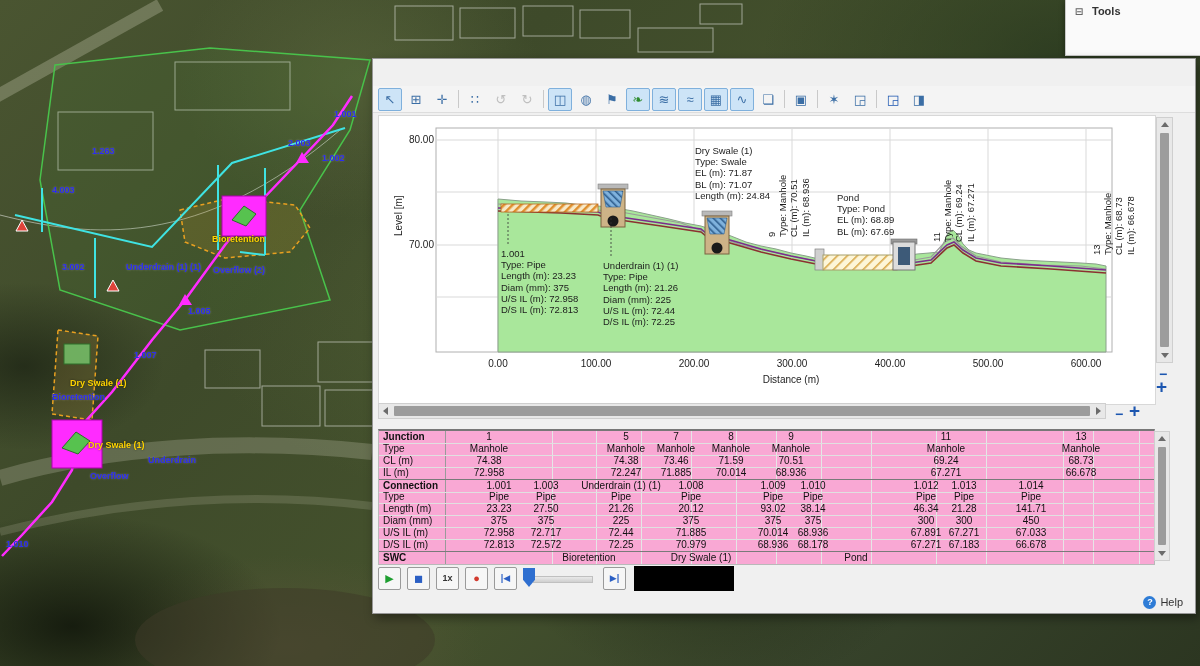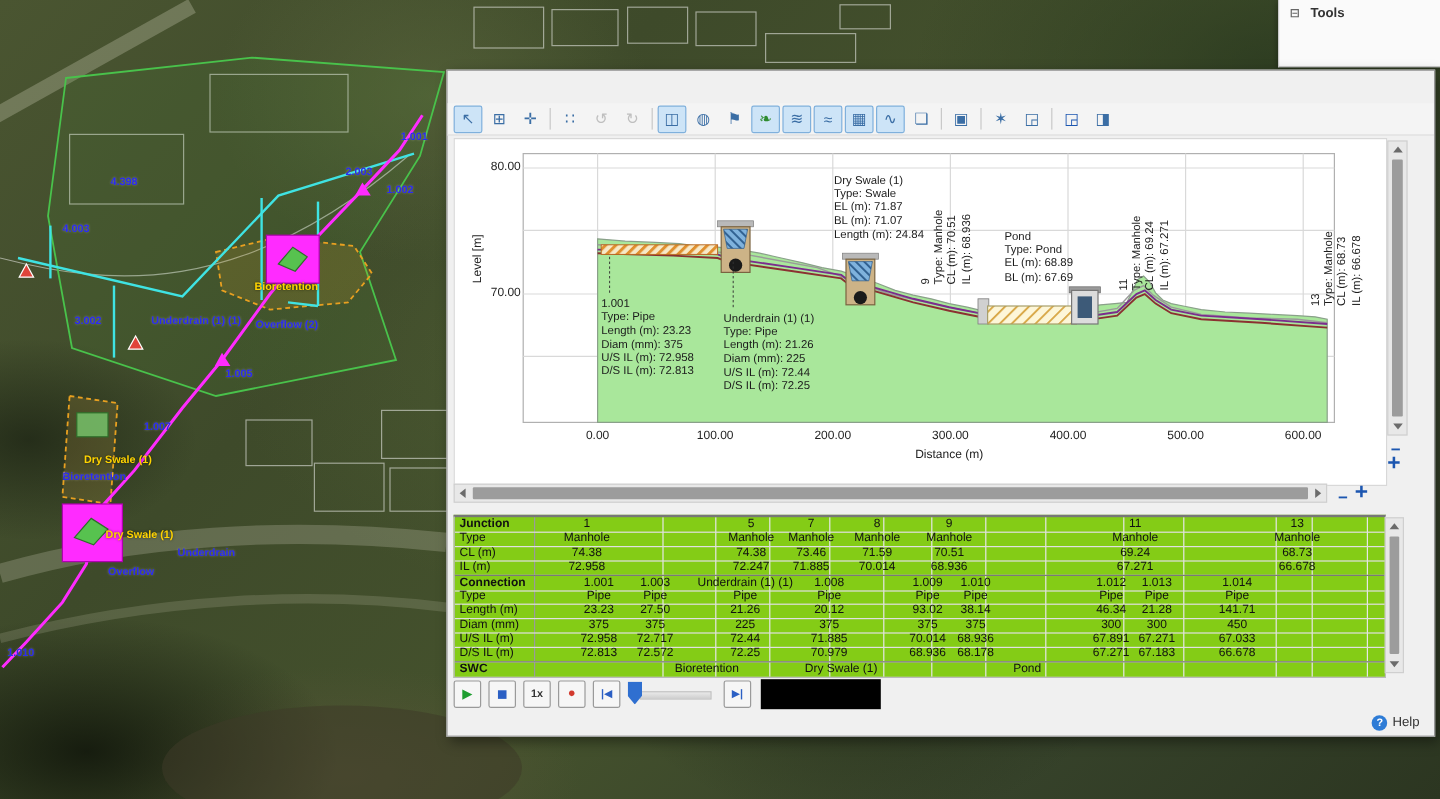--- a/index.html
+++ b/index.html
@@ -66,21 +66,21 @@
   .sb{position:absolute;background:#e8e8e8;border:1px solid #cfcfcf;display:flex;align-items:center;}
   .sb-thumb{background:#9c9c9c;border-radius:1px;}
   .tri{width:0;height:0;}
   .tri-up{border-left:4px solid transparent;border-right:4px solid transparent;border-bottom:5px solid #6b6b6b;}
   .tri-dn{border-left:4px solid transparent;border-right:4px solid transparent;border-top:5px solid #6b6b6b;}
   .tri-lf{border-top:4px solid transparent;border-bottom:4px solid transparent;border-right:5px solid #6b6b6b;}
   .tri-rt{border-top:4px solid transparent;border-bottom:4px solid transparent;border-left:5px solid #6b6b6b;}
   .zoomctl{position:absolute;font-weight:bold;color:#1c56b0;line-height:1;}
 
   
-  #table{position:absolute;left:5px;top:370px;width:775px;height:133px;background:#84cc16;
+  #table{position:absolute;left:5px;top:370px;width:775px;height:133px;background:#f9a8d4;
      border:1px solid #b9b9b9;border-top:2px solid #777;overflow:hidden;}
   .trow{position:absolute;left:0;right:0;height:12px;border-bottom:1px solid #e0e0e0;}
   .trow.heavy{border-top:1.5px solid #7a7a7a;}
   .tlabel{position:absolute;left:4px;top:0;font-size:10px;color:#111;line-height:12px;}
   .tlabel.b{font-weight:bold;}
   .tcell{position:absolute;top:0;font-size:10px;color:#111;line-height:12px;white-space:nowrap;
      transform:translateX(-50%);}
   .tgrid{position:absolute;top:0;bottom:0;width:1px;background:#e6e6e6;}
   .tgrid.dark{background:#9a9a9a;}
 
@@ -164,28 +164,28 @@
         <polygon points="113,280 119,291 107,291" fill="#e0443a" stroke="#fff" stroke-width="1"></polygon>
         <polygon points="22,220 28,231 16,231" fill="#e0443a" stroke="#fff" stroke-width="1"></polygon>
       </g>
 
       <ellipse cx="285" cy="640" rx="150" ry="52" fill="rgba(62,58,40,.55)"></ellipse>
     </svg>
     <div>
         <span class="maplab blue" style="left: 334px; top: 110px;">1.001</span>
         <span class="maplab blue" style="left: 288px; top: 139px;">2.003</span>
         <span class="maplab blue" style="left: 322px; top: 154px;">1.002</span>
-        <span class="maplab blue" style="left: 92px; top: 147px;">4.398</span>
+        <span class="maplab blue" style="left: 92px; top: 147px;">1.263</span>
         <span class="maplab blue" style="left: 52px; top: 186px;">4.003</span>
         <span class="maplab blue" style="left: 62px; top: 263px;">3.002</span>
         <span class="maplab yellow" style="left: 212px; top: 235px;">Bioretention</span>
         <span class="maplab blue" style="left: 126px; top: 263px;">Underdrain (1) (1)</span>
         <span class="maplab blue" style="left: 213px; top: 266px;">Overflow (2)</span>
         <span class="maplab blue" style="left: 188px; top: 307px;">1.005</span>
-        <span class="maplab blue" style="left: 120px; top: 351px; text-align: center;">1.007</span>
+        <span class="maplab blue" style="left: 134px; top: 351px; text-align: center;">1.007</span>
         <span class="maplab yellow" style="left: 70px; top: 379px;">Dry Swale (1)</span>
         <span class="maplab blue" style="left: 52px; top: 393px;">Bioretention</span>
         <span class="maplab yellow" style="left: 88px; top: 441px;">Dry Swale (1)</span>
         <span class="maplab blue" style="left: 90px; top: 472px;">Overflow</span>
         <span class="maplab blue" style="left: 148px; top: 456px;">Underdrain</span>
         <span class="maplab blue" style="left: 6px; top: 540px;">1.010</span>
       </div>
   </div>
 
   <div id="tools-panel">

